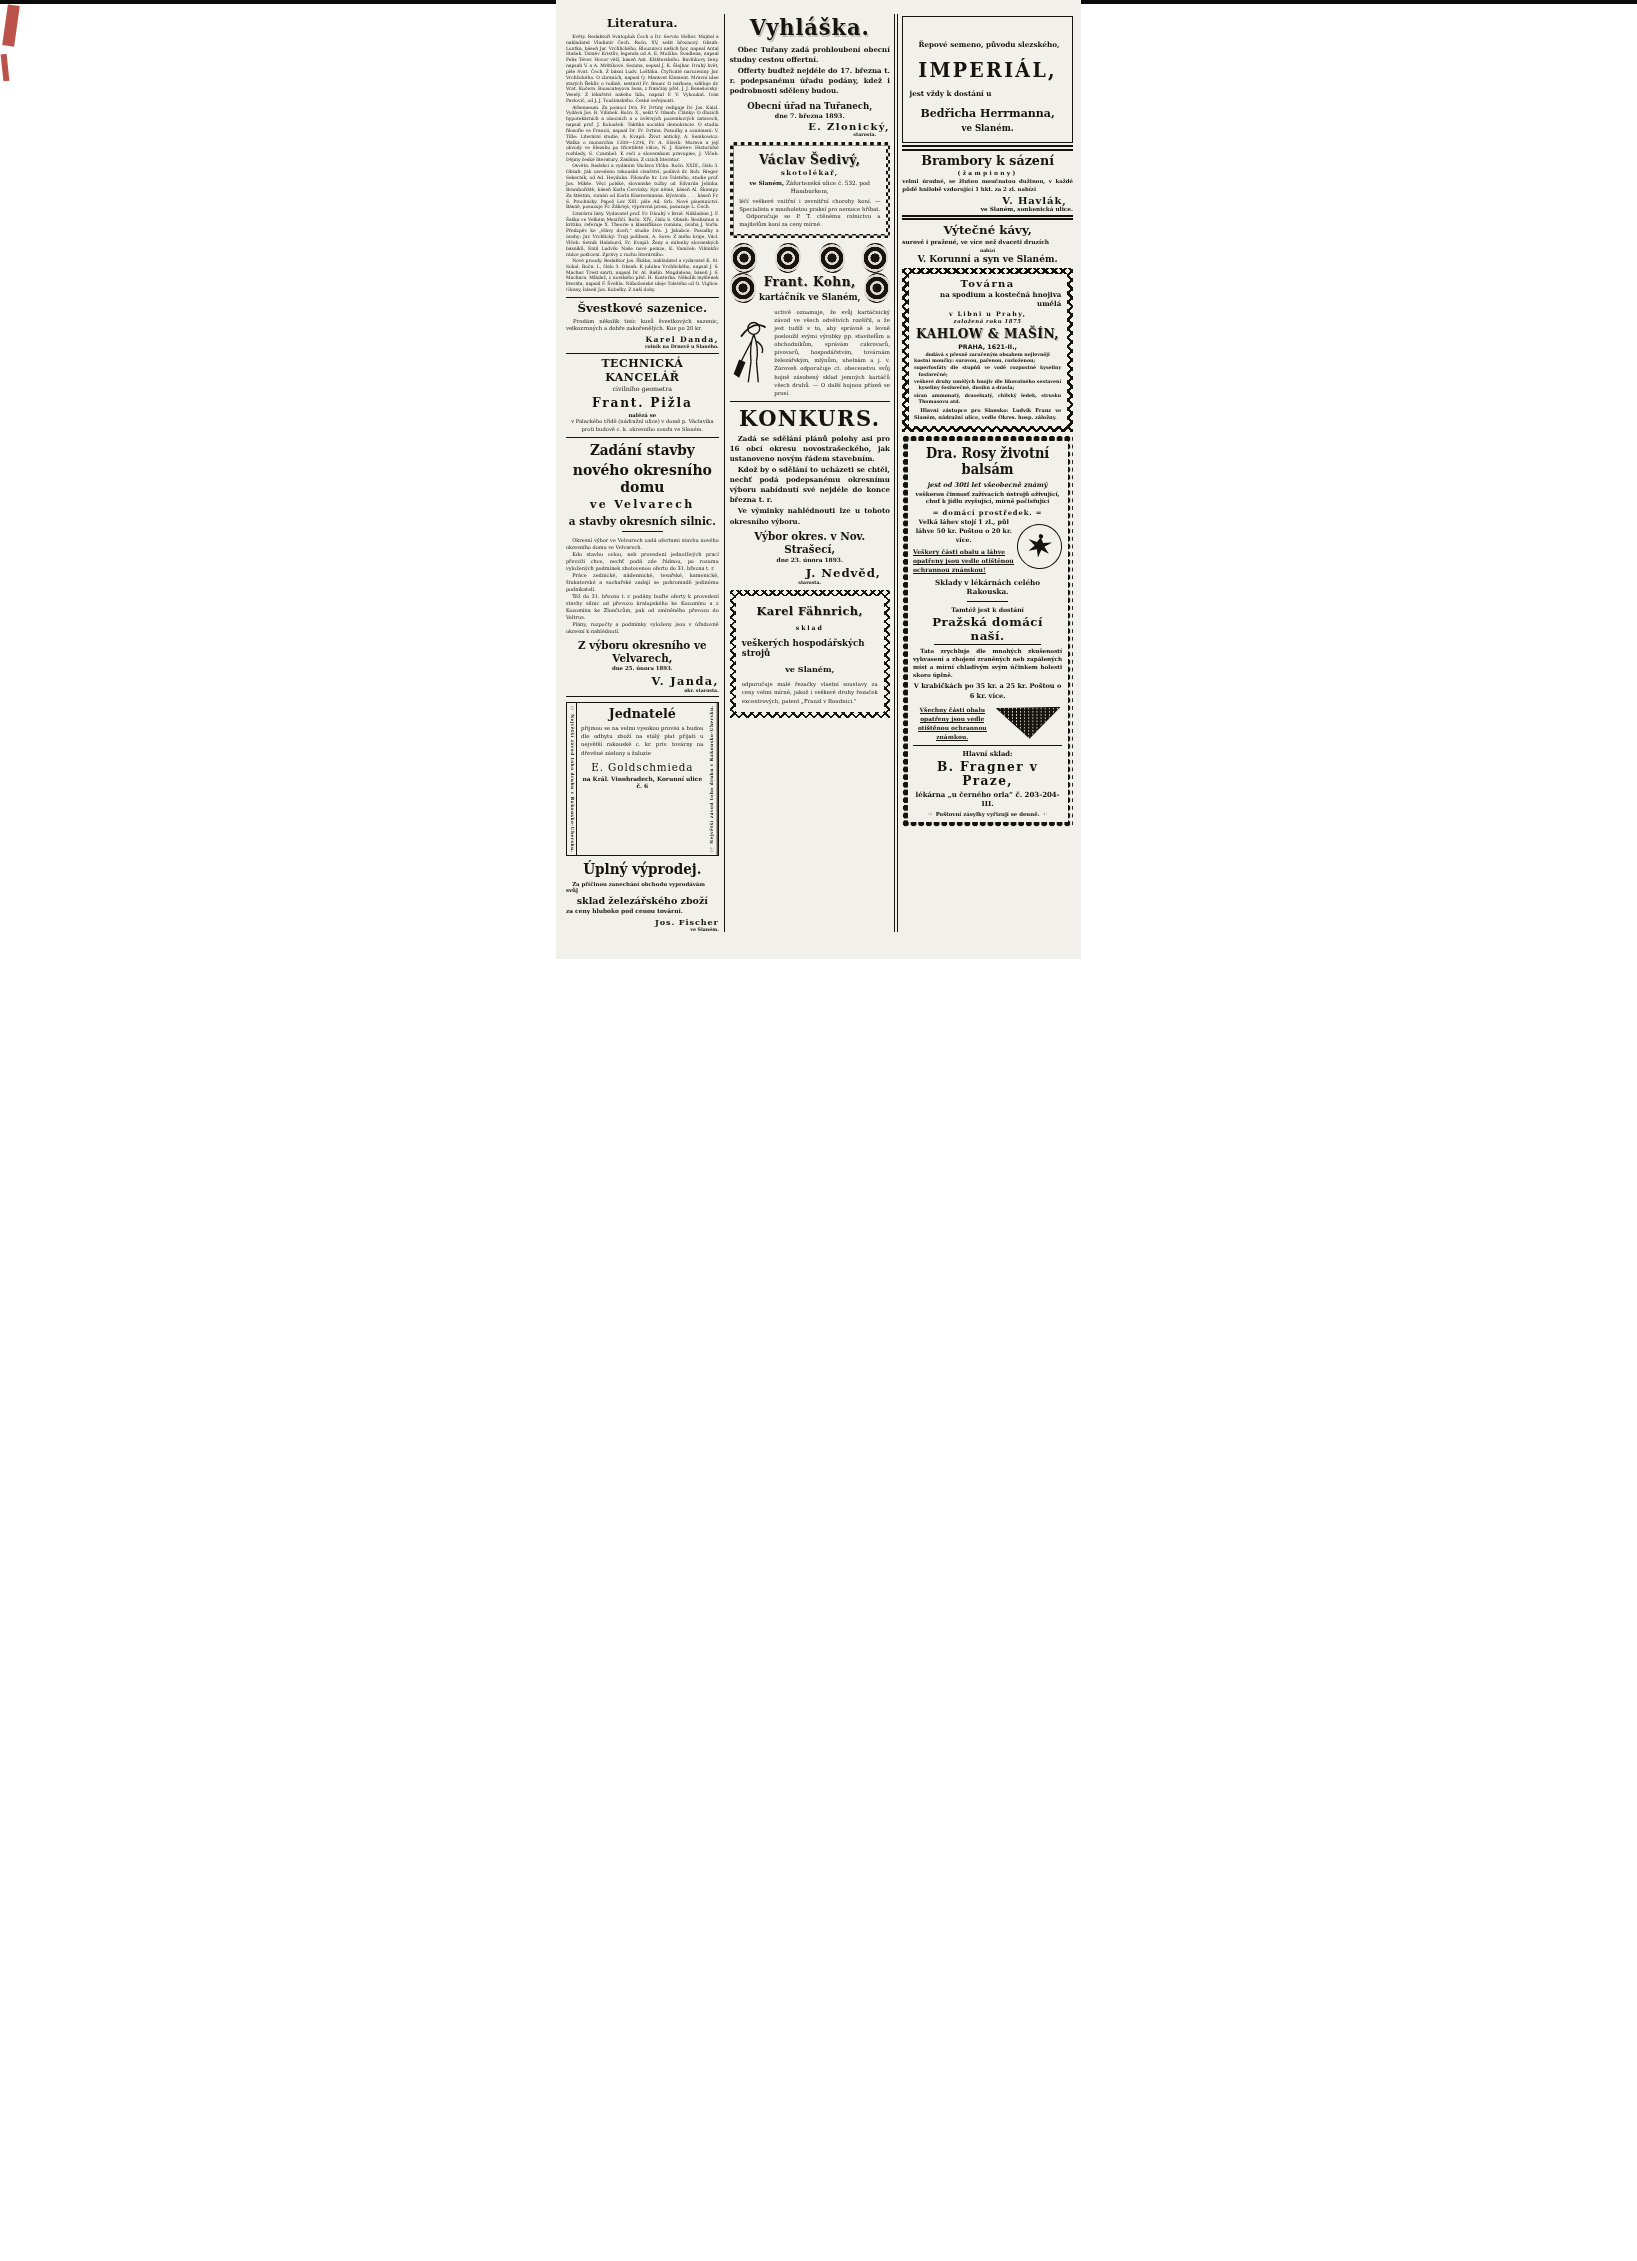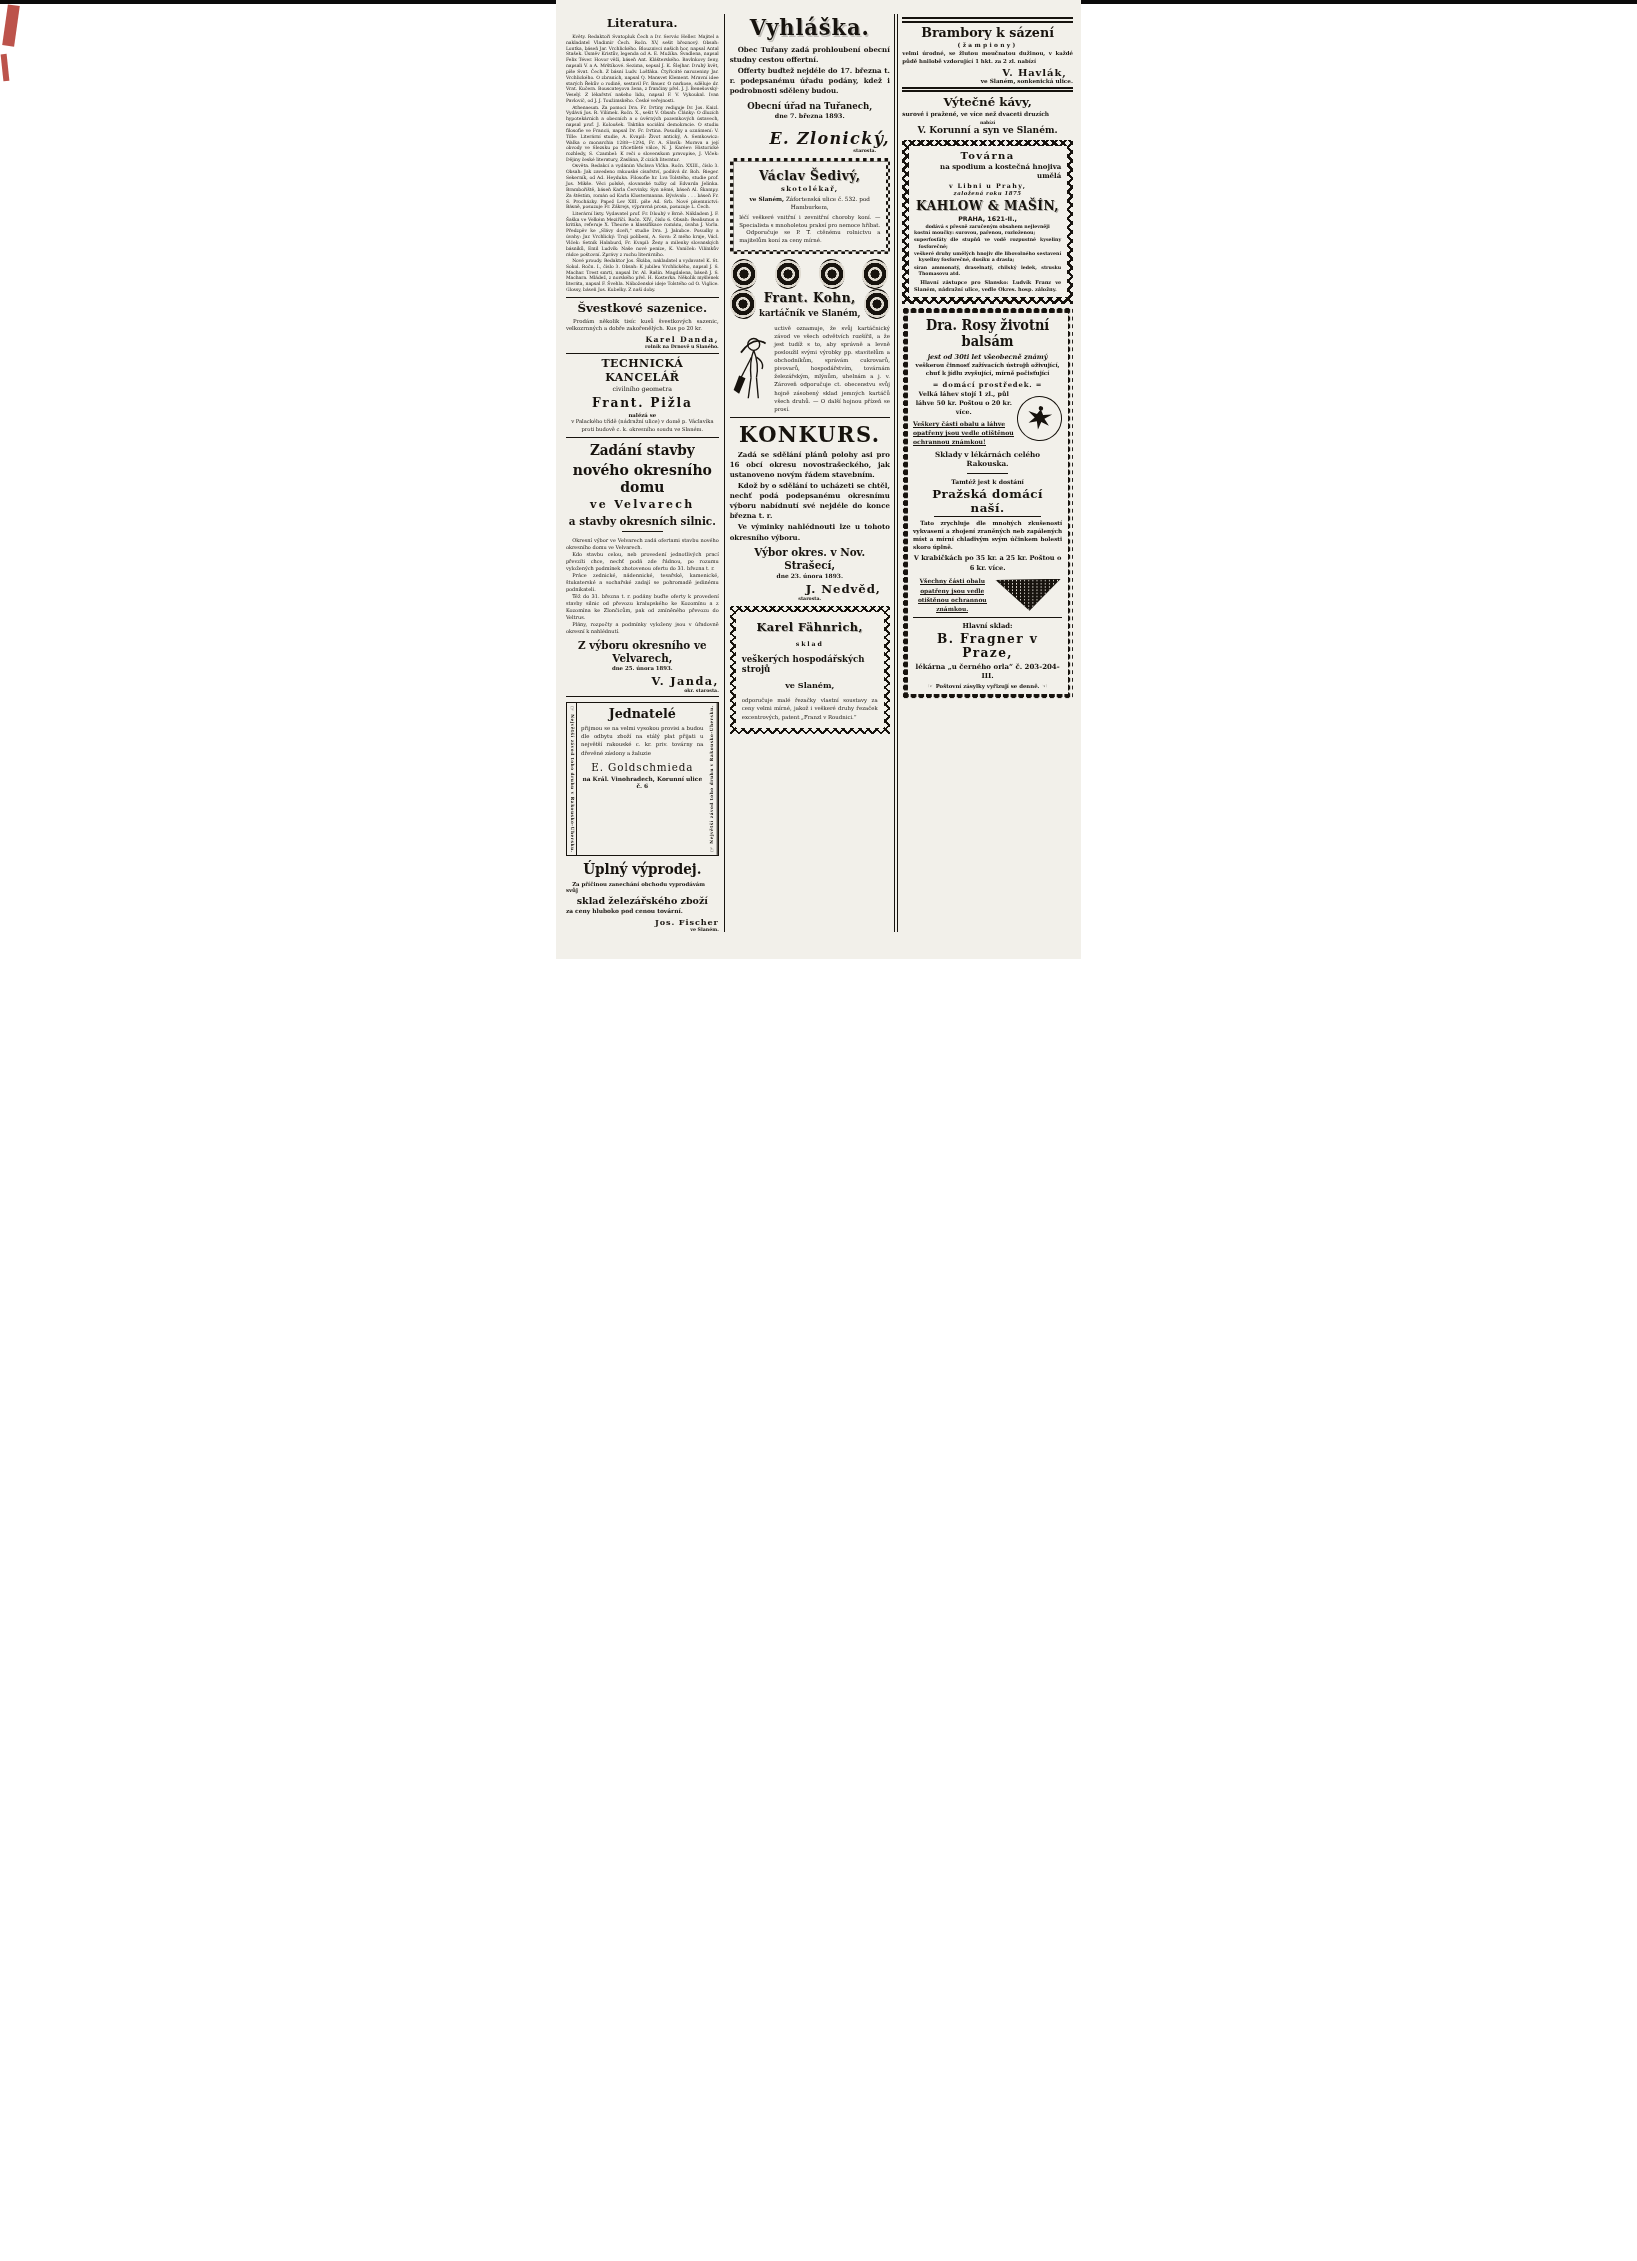--- a/index.html
+++ b/index.html
@@ -59,21 +59,21 @@
   .vyp2{font-size:9.5px;font-weight:bold;text-align:center;margin-top:1.8px;}
   .vyp3{font-size:5.9px;font-weight:bold;margin-top:1.8px;}
   .fischer{font-size:8.1px;font-weight:bold;letter-spacing:0.9px;text-align:right;margin-top:2.7px;}
   
   .vyh-title{font-size:21px;font-weight:bold;text-align:center;letter-spacing:0.9px;margin:1.8px 0 4.5px;
     text-shadow:1.4px 1.4px 0 rgba(23,19,14,.22);transform:scaleY(1.05);}
   .vyh-body{font-size:7px;font-weight:600;line-height:1.45;}
   .vyh-body .pg{text-indent:8.1px;text-align:justify;margin-bottom:0.9px;}
   .vyh-office{font-size:8.6px;font-weight:bold;text-align:center;margin-top:4.5px;}
   .vyh-date{font-size:6.3px;font-weight:bold;text-align:center;margin-top:0.9px;}
-  .zlon{font-size:16px;font-weight:bold;letter-spacing:1.4px;text-align:right;margin-top:10px;font-style:italic;}
+  .zlon{font-size:10px;font-weight:bold;letter-spacing:1.4px;text-align:right;margin-top:2px;}
   .starosta{font-size:4.7px;font-weight:bold;text-align:center;}
   .starosta.rt{text-align:right;padding-right:13.6px;}
   .check-box{margin-top:5.4px;background:repeating-conic-gradient(#17130e 0 25%,transparent 0 50%) 0 0/7.2px 7.2px;padding:4.1px;}
   .check-inner{background:#f2f0ea;padding:4.5px 5.4px 5.4px;}
   .sed-name{font-size:12.2px;font-weight:bold;text-align:center;letter-spacing:0.5px;text-shadow:0.9px 0.9px 0 rgba(23,19,14,.25);margin-top:1.8px;}
   .sed-role{font-size:6.8px;font-weight:bold;letter-spacing:1.4px;text-align:center;margin-top:2.7px;}
   .sed-addr{font-size:5.7px;text-align:center;margin-top:2.7px;line-height:1.35;}
   .sed-body{font-size:5.4px;line-height:1.4;margin-top:2.7px;text-align:justify;}
   .sed-body .pg2{text-indent:7.2px;}
   .medal-row{display:flex;justify-content:space-between;margin-top:5.4px;padding:0 1.8px;}
@@ -337,20 +337,27 @@
           <div class="fah-name">Karel Fähnrich,</div>
           <div class="fah1">sklad</div>
           <div class="fah2">veškerých hospodářských strojů</div>
           <div class="fah3">ve Slaném,</div>
           <p class="fah-body">odporučuje malé řezačky vlastní soustavy za ceny velmi mírné, jakož i veškeré druhy řezaček excentrových, patent „Franzl v Roudnici.“</p>
         </div>
       </div>
     </div>
 
     <div class="col col-right">
+      <div class="imp-box">
+        <p class="imp1">Řepové semeno, původu slezského,</p>
+        <div class="imp-name">IMPERIÁL,</div>
+        <p class="imp2">jest vždy k dostání u</p>
+        <div class="imp3">Bedřicha Herrmanna,</div>
+        <div class="imp4">ve Slaném.</div>
+      </div>
 
       <div class="bar-double"></div>
 
       <div>
         <div class="bram-title">Brambory k sázení</div>
         <div class="bram-sub">(žampiony)</div>
         <p class="bram-body">velmi úrodné, se žlutou moučnatou dužinou, v každé půdě hnilobě vzdorující 1 hkt. za 2 zl. nabízí</p>
         <div class="havlak">V. Havlák,</div>
         <div class="havlak-sub">ve Slaném, sonkenická ulice.</div>
       </div>

